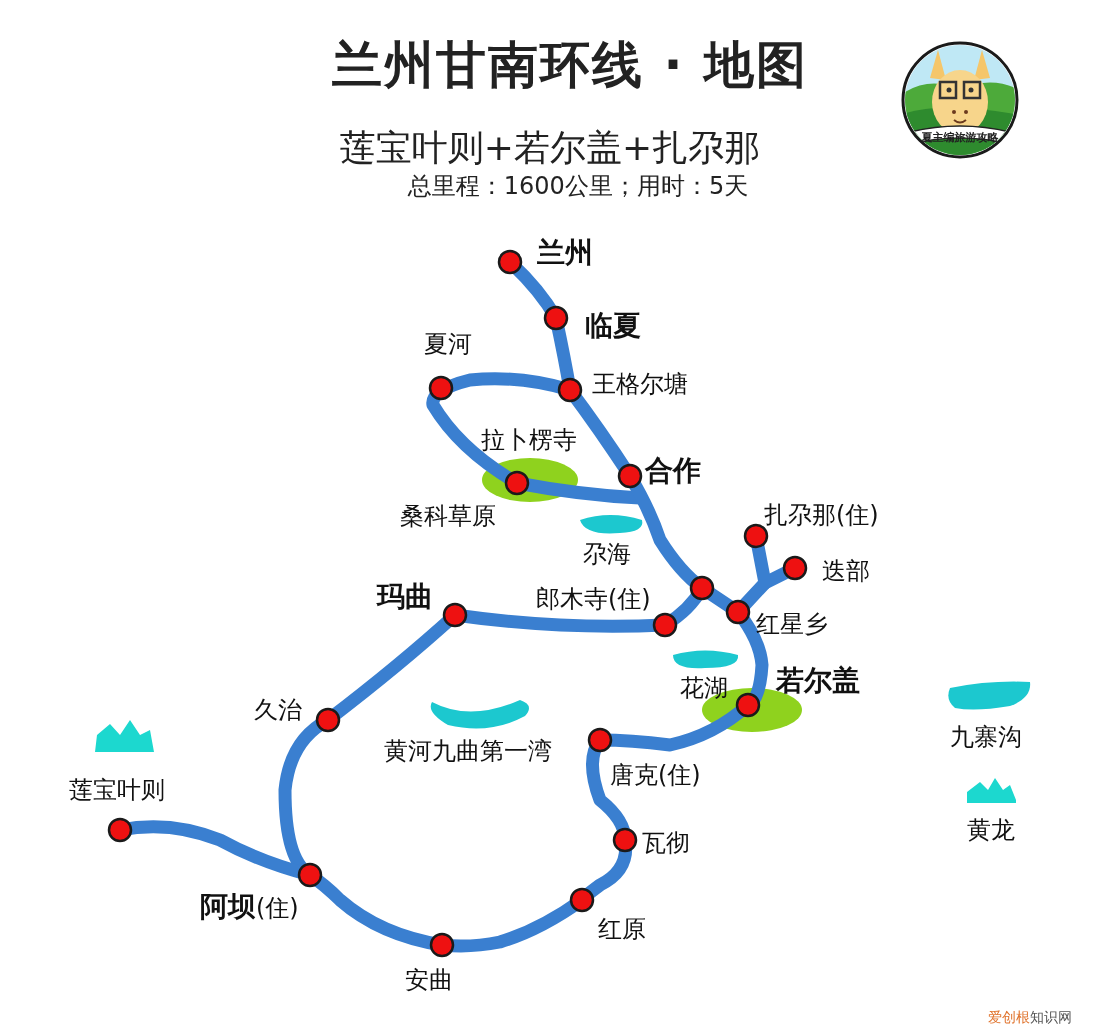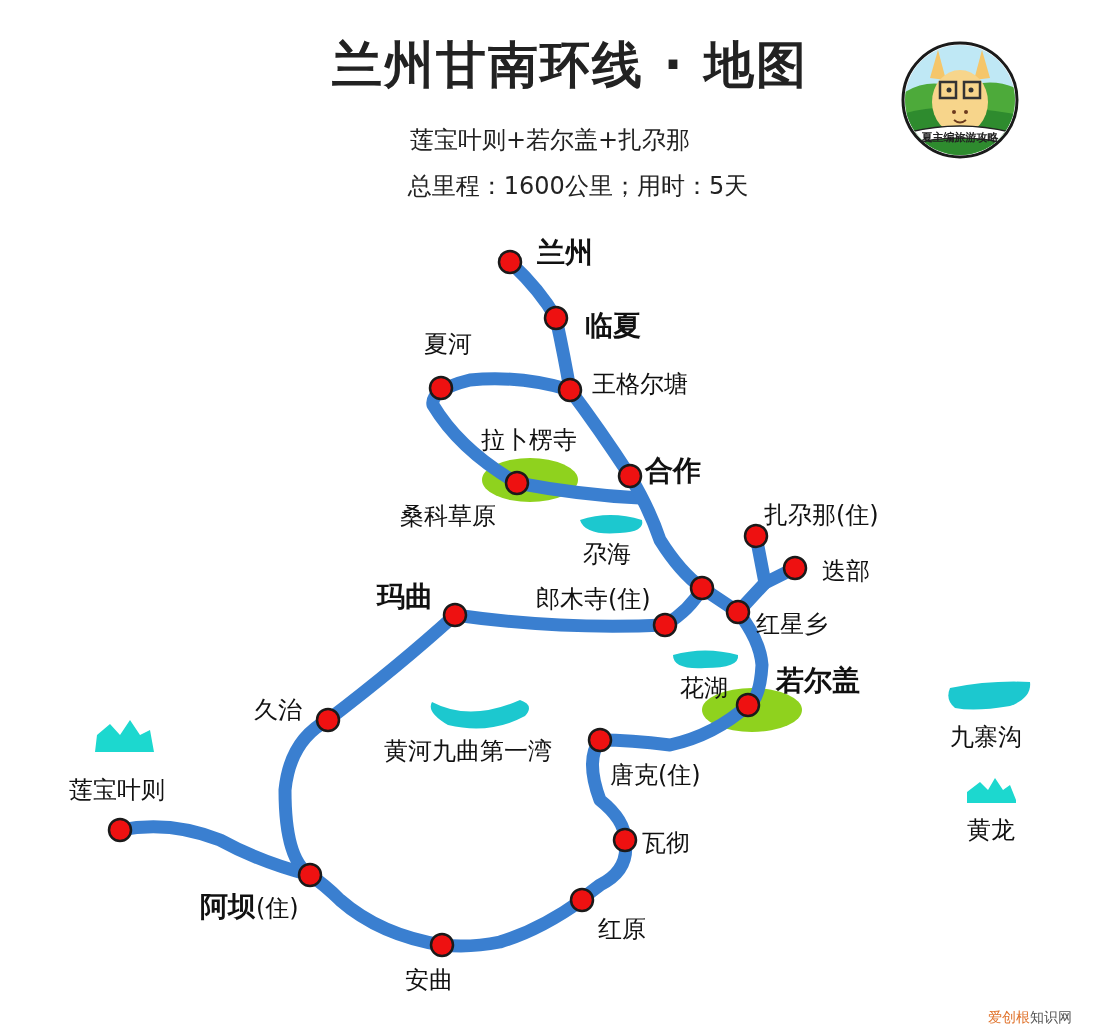--- a/index.html
+++ b/index.html
@@ -1,18 +1,18 @@
 <!DOCTYPE html>
 <html><head>
 <meta charset="utf-8">
 <style>
   html, body { margin:0; padding:0; background:#ffffff; }
   body { width:1100px; height:1035px; position:relative; overflow:hidden; font-family:"DejaVu Sans", sans-serif; color:#111; }
   .title { position:absolute; left:0; width:1100px; top:32px; text-align:center; font-size:50px; font-weight:bold; color:#222; letter-spacing:2px;padding-left:20px; }
-  .subtitle { position:absolute; left:0; width:1100px; top:124px; text-align:center; font-size:24px; color:#222; }
+  .subtitle { position:absolute; left:0; width:1100px; top:124px; text-align:center; font-size:36px; color:#222; }
   .stats { position:absolute; left:0; width:1100px; top:170px; text-align:center; font-size:24px; color:#222;margin-left:28px; }
   svg.map { position:absolute; left:0; top:0; }
   .lbl { font-family:"DejaVu Sans", sans-serif; font-size:24px; fill:#111; }
   .lbl.bold { font-weight:bold; font-size:28px; }
   .watermark { position:absolute; right:28px; bottom:8px; font-size:14px; }
   .wm-a { color:#e0732c; }
   .wm-b { color:#555; }
   .logo { position:absolute; left:900px; top:40px; width:120px; height:120px; }
 </style>
 </head>

